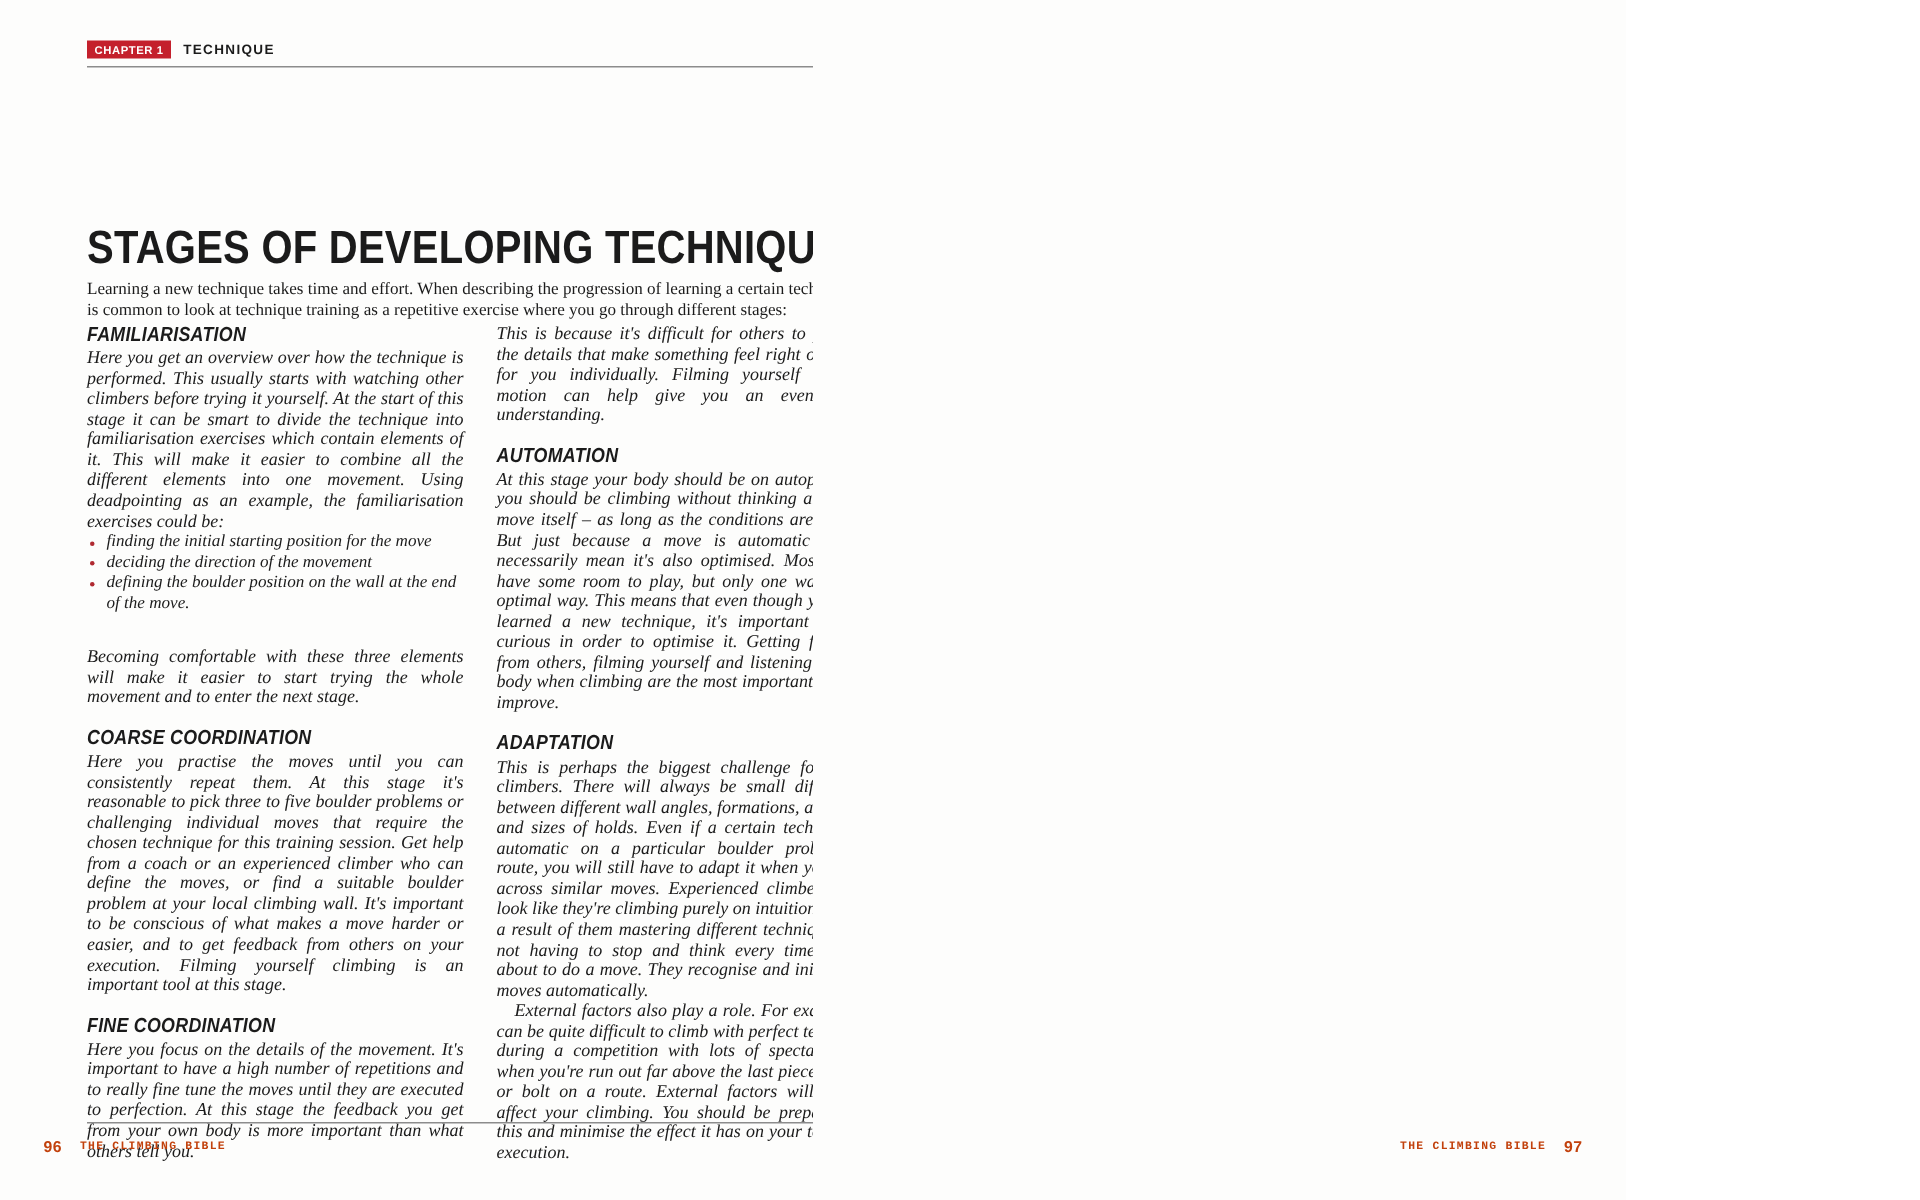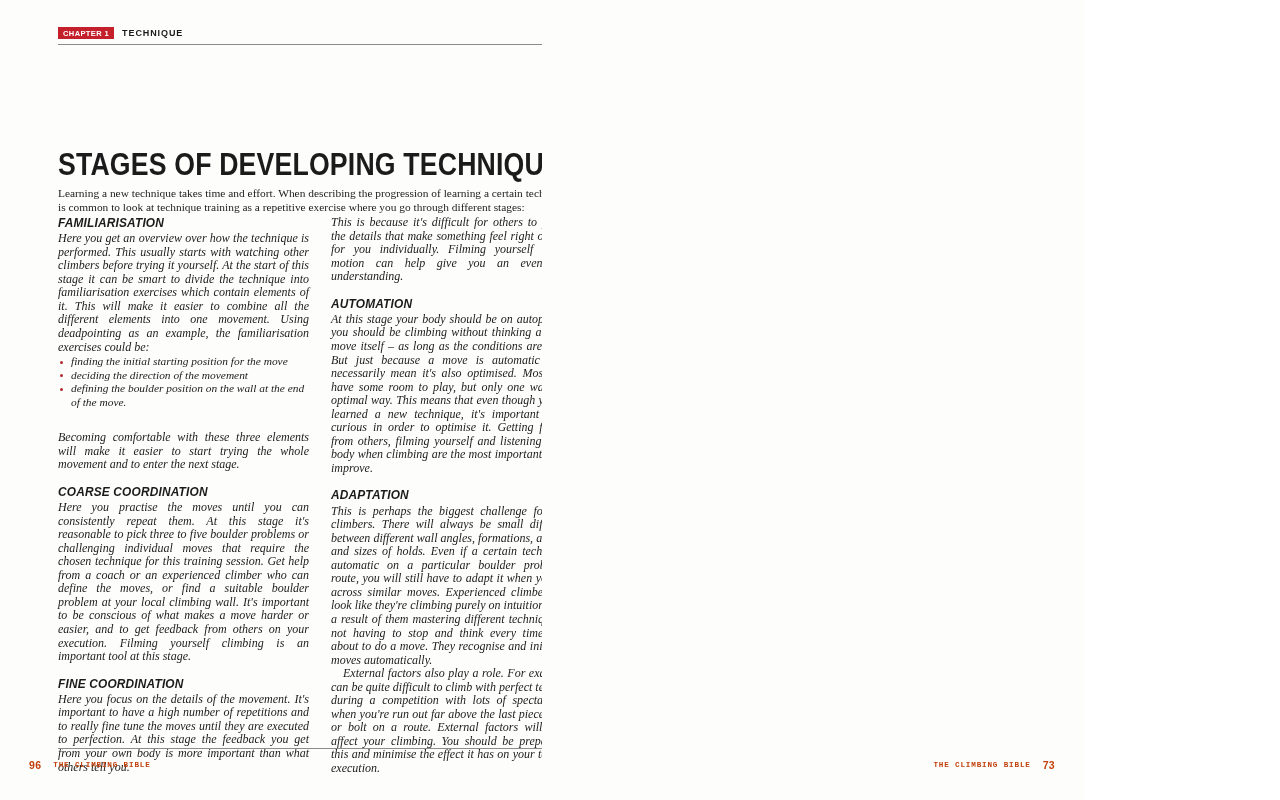--- a/index.html
+++ b/index.html
@@ -233,17 +233,17 @@
     <div class="folio folio-left">
       <span class="folio-num">96</span>
       <span class="folio-title">THE CLIMBING BIBLE</span>
     </div>
   </div>
 
   <div class="page page-right">
 
     <div class="folio folio-right">
       <span class="folio-title">THE CLIMBING BIBLE</span>
-      <span class="folio-num">73</span>
+      <span class="folio-num">97</span>
     </div>
   </div>
 
 </div>
 
 </body></html>

